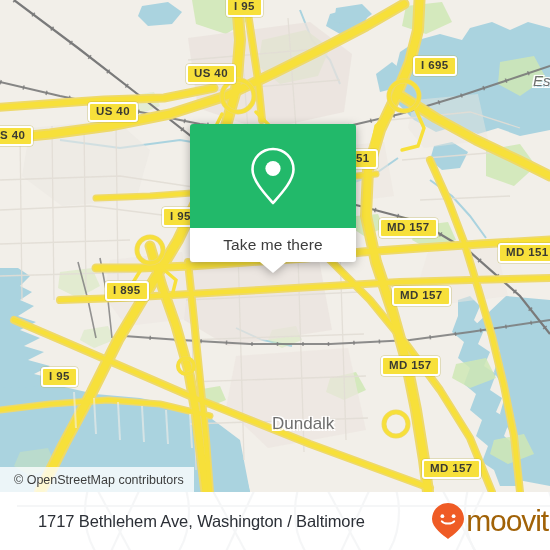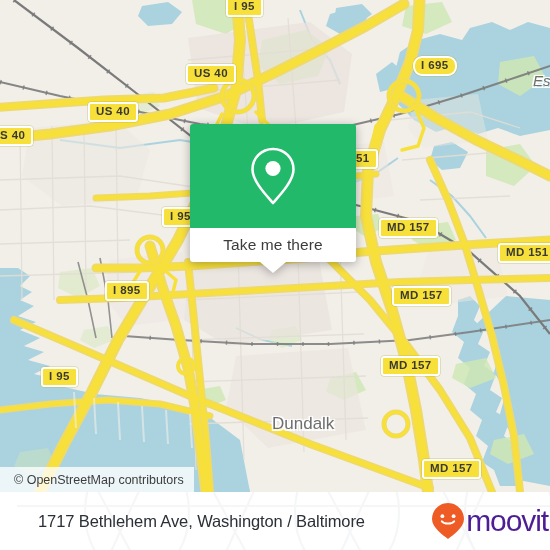--- a/index.html
+++ b/index.html
@@ -131,21 +131,21 @@
     white-space: nowrap;
     letter-spacing: -.1px;
   }
   #brand {
     position: absolute;
     right: 15px; top: 50%;
     transform: translateY(-50%);
     display: flex; align-items: center;
   }
   #brand .brand-name {
-    color: #4c1d95;
+    color: #a16207;
     font-size: 30px;
     font-family: "Liberation Sans", sans-serif;
     letter-spacing: -1.1px;
     margin-left: 1px;
     line-height: 30px;
   }
 </style>
 </head>
 <body>
 
@@ -337,21 +337,21 @@
             <path d="M190,414 L192,448"></path>
         </g>
 
       </g>
     </svg>
 
     <div class="map-label" style="left:272px; top:414px; font-size:17px;">Dundalk</div>
     <div class="map-label" style="left:533px; top:72px; font-size:15px;font-style:italic;">Es</div>
 
     <div class="shield" style="left:226px; top:-3px;">I 95</div>
-    <div class="shield" style="left:413px; top:56px;border-radius:9px;">I 695</div>
+    <div class="shield" style="left:413px; top:56px;">I 695</div>
     <div class="shield" style="left:186px; top:64px;">US 40</div>
     <div class="shield" style="left:88px;  top:102px;">US 40</div>
     <div class="shield" style="left:-8px;  top:126px;">S 40</div>
     <div class="shield" style="left:162px; top:207px;">I 95</div>
     <div class="shield" style="left:348px; top:149px;">51</div>
     <div class="shield" style="left:379px; top:218px;">MD 157</div>
     <div class="shield" style="left:498px; top:243px;">MD 151</div>
     <div class="shield" style="left:392px; top:286px;">MD 157</div>
     <div class="shield" style="left:105px; top:281px;">I 895</div>
     <div class="shield" style="left:41px;  top:367px;">I 95</div>

